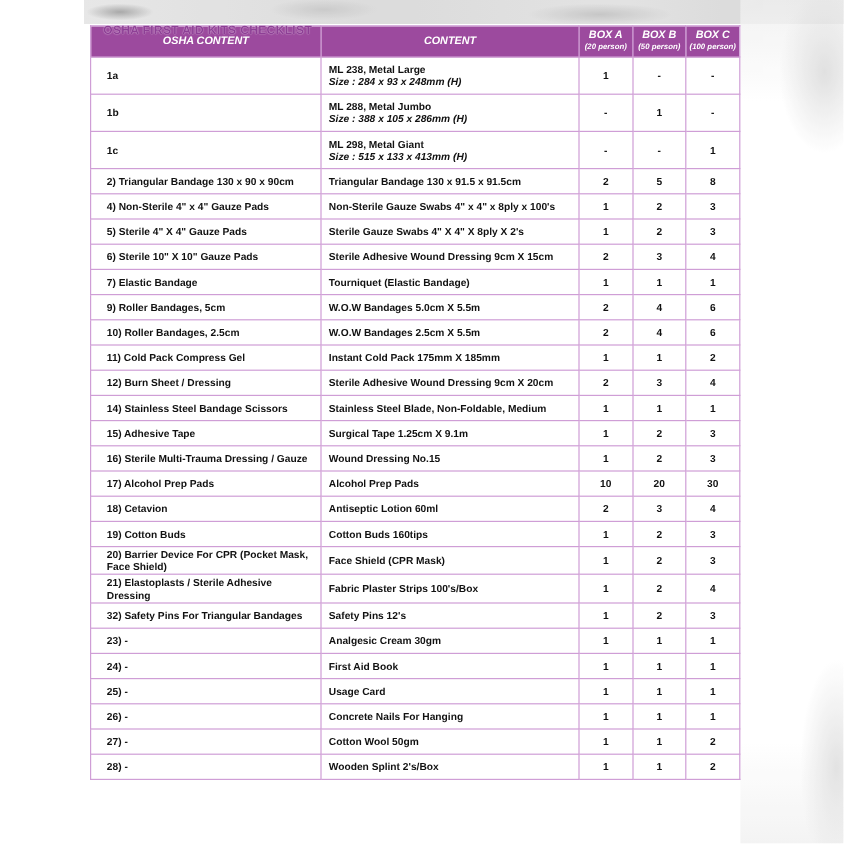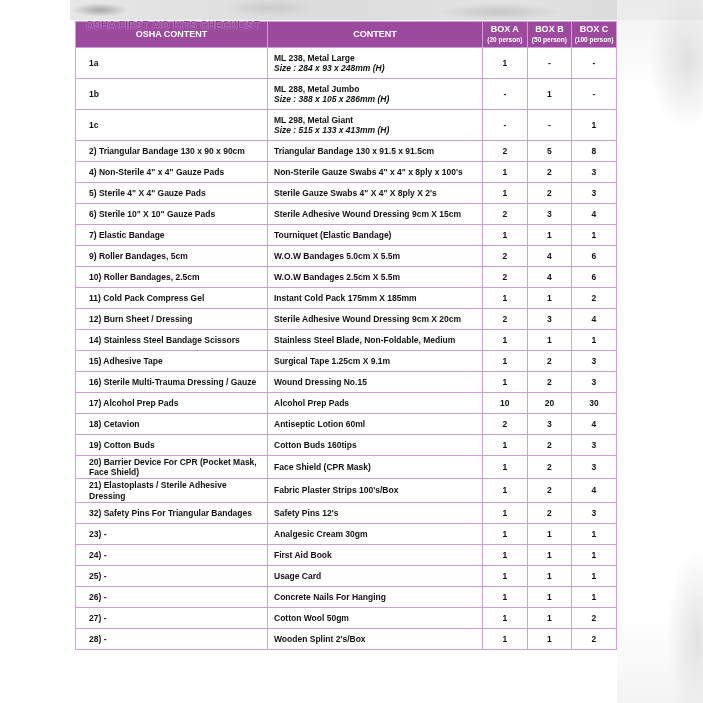--- a/index.html
+++ b/index.html
@@ -36,21 +36,21 @@
     position:absolute;top:21px;left:75px;width:541px;z-index:2;
     background:#fff;
   }
   table{width:100%;border-collapse:collapse;table-layout:fixed;}
   col.c-osha{width:192px;}
   col.c-content{width:215px;}
   col.c-box{width:44.6px;}
   th,td{border:1px solid #cf9ed6;}
   thead th{
     background:#9c4a9e;color:#ffffff;text-align:center;vertical-align:middle;
-    font-size:9px;font-weight:bold;height:23px;padding:1px 2px;line-height:1.1;
+    font-size:9px;font-weight:bold;height:23px;padding:1px 2px;line-height:1.1;font-style:italic;
   }
   thead .sub{display:block;font-size:6.5px;font-weight:bold;margin-top:1px;}
   tbody td{
     font-size:8.5px;font-weight:bold;color:#111;height:18px;
     padding:1px 4px;line-height:1.2;vertical-align:middle;background:#fff;
   }
   td.cell-osha{padding-left:13px;}
   td.cell-content{padding-left:6px;}
   td.cell-box{text-align:center;padding:1px 2px;}
   tr.tall td{height:28px;}

